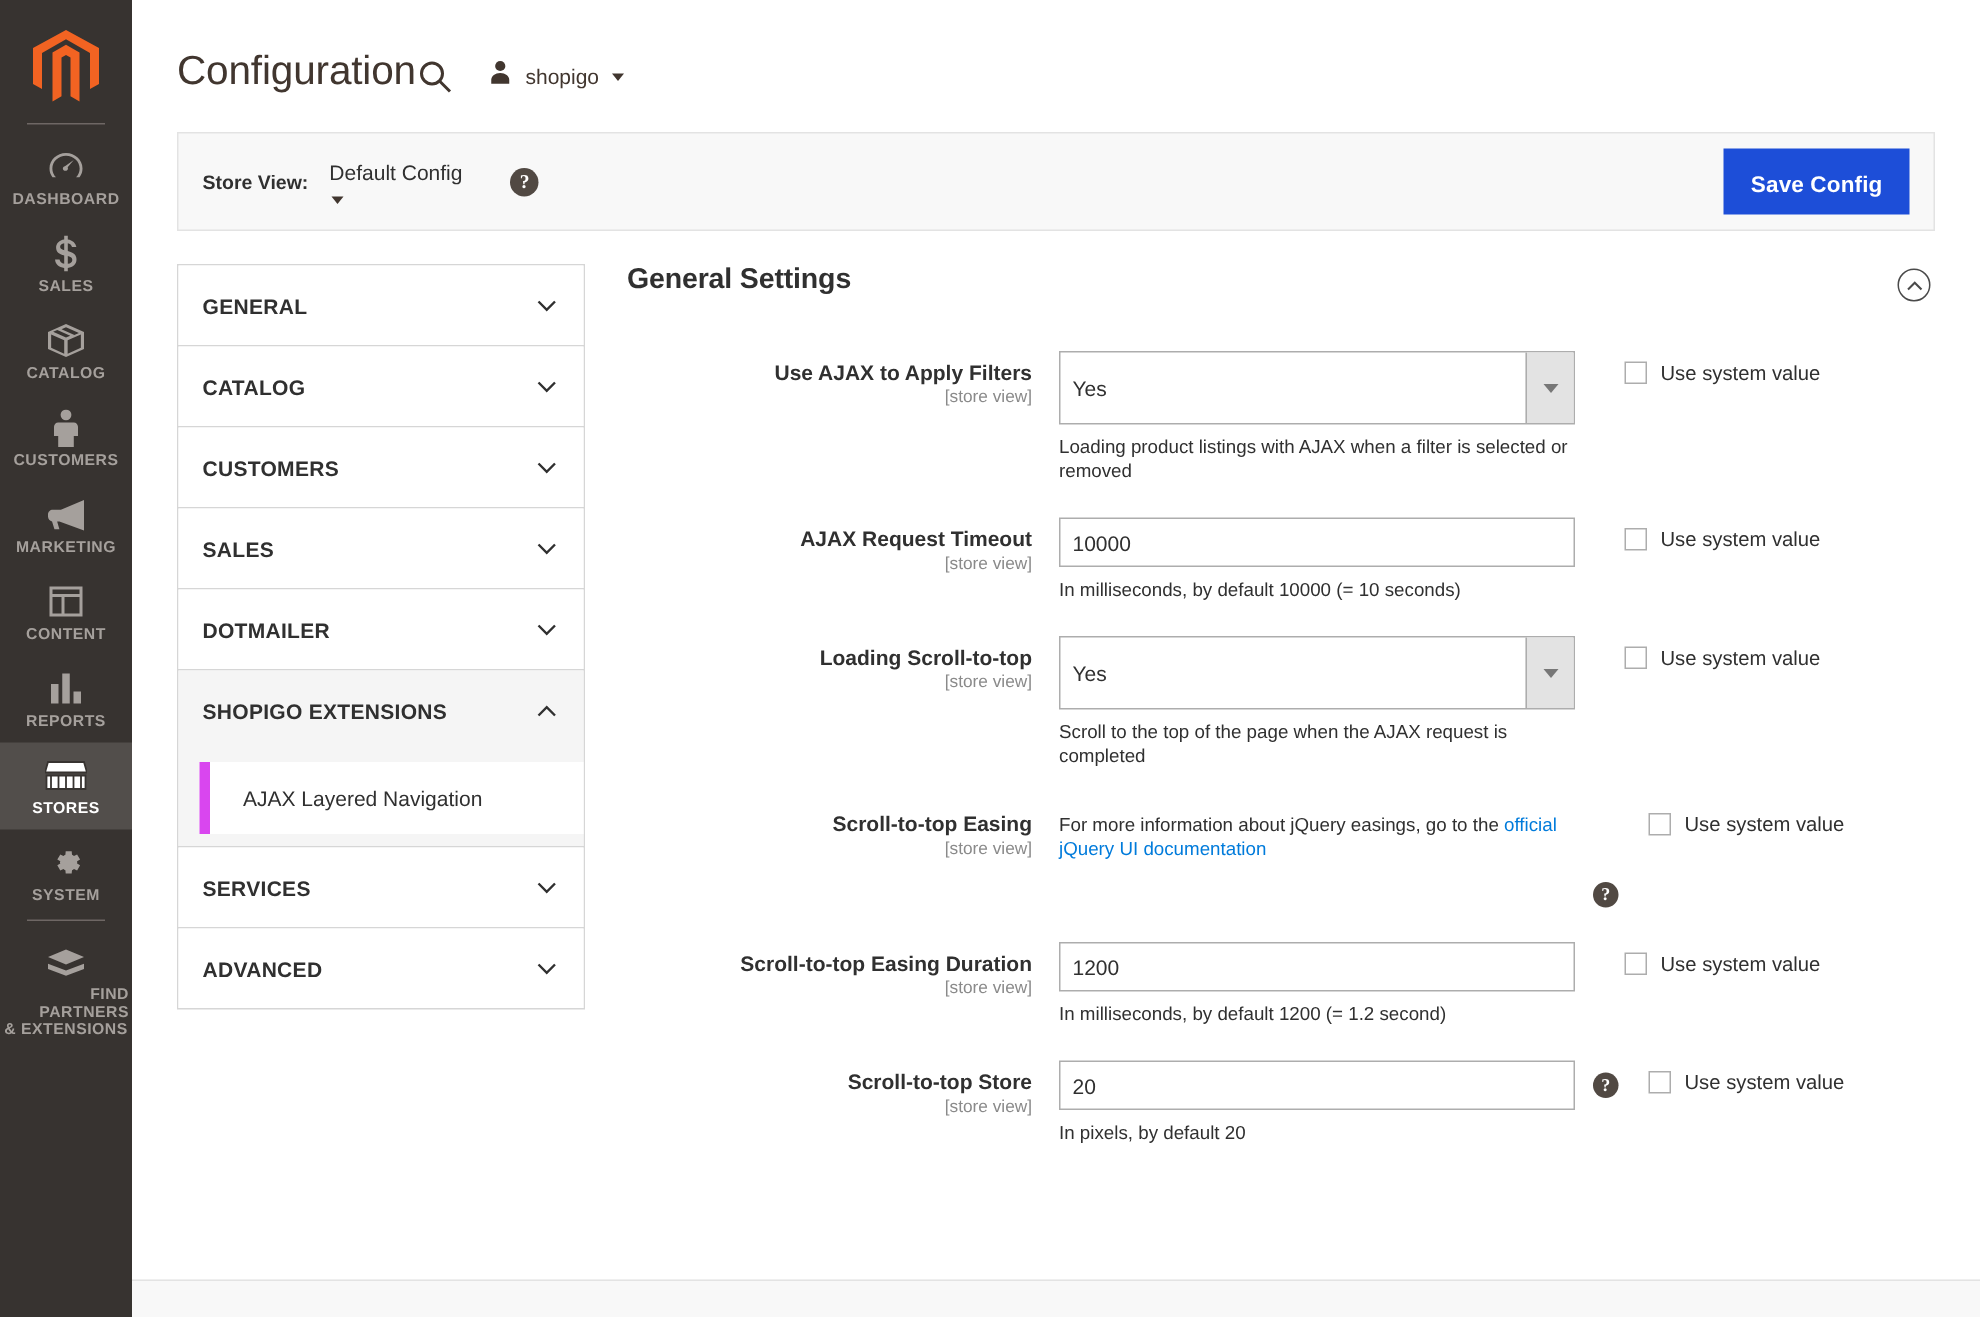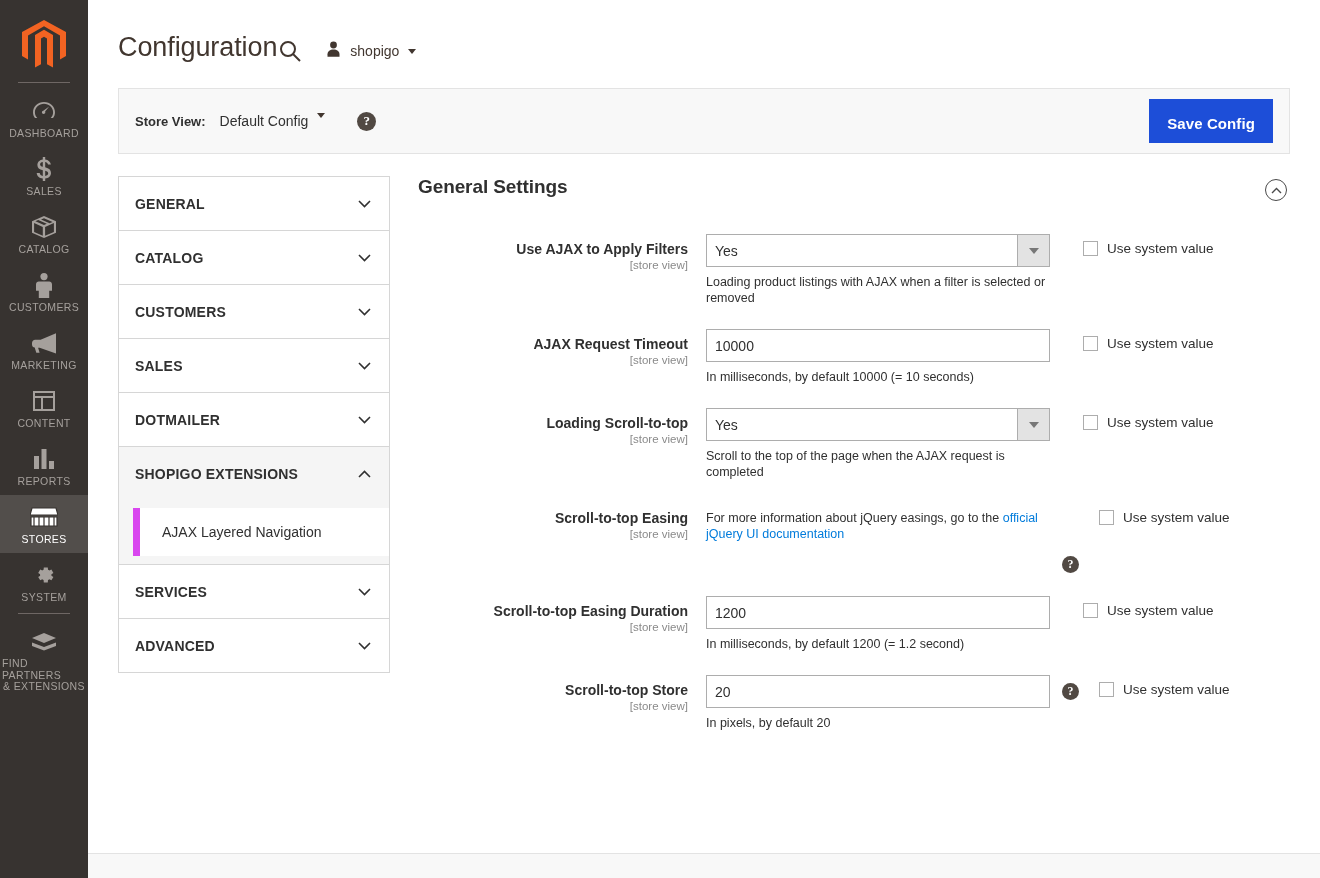--- a/index.html
+++ b/index.html
@@ -23,21 +23,21 @@
   .logo-hex { width: 44px; height: 48px; }
   .nav-sep { width: 52px; height: 1px; background: #6e6764; margin: 2px 0 6px 0; }
   .nav-item {
     width: 88px; padding: 9px 2px 8px 2px;
     display: flex; flex-direction: column; align-items: center; justify-content: flex-start;
     text-decoration: none; cursor: pointer;
   }
   .nav-item .ico { height: 26px; display:flex; align-items:center; justify-content:center; margin-bottom:3px; }
   .nav-item .lbl {
     color: #a5a09c; font-size: 10.5px; letter-spacing: .35px;
-    text-align: left; line-height: 12px; font-weight: 400;
+    text-align: right; line-height: 12px; font-weight: 700;
   }
   .nav-item.active { background: #524e4b; }
   .nav-item.active .lbl { color: #ffffff; }
   .nav-item.active svg path, .nav-item.active svg rect, .nav-item.active svg circle { fill: #ffffff; }
   .nav-item svg path, .nav-item svg rect, .nav-item svg circle, .nav-item svg polygon { fill: #a5a09c; }
   .nav-item .lbl.two { line-height: 11.5px; }
 
   
   .main { flex: 1 1 auto; position: relative; background:#fff; height:878px; }
 
@@ -53,21 +53,21 @@
 
   
   .switcher-bar {
     margin: 24px 30px 0 30px;
     background: #f8f8f8; border: 1px solid #e3e3e3;
     height: 66px; display:flex; align-items:center; padding: 0 16px 0 16px;
     justify-content: space-between;
   }
   .switcher-left { display:flex; align-items:center; gap:14px; }
   .switcher-label { font-size:13px; font-weight:bold; color:#303030; }
-  .switcher-select { display:flex; gap:8px; cursor:pointer;}
+  .switcher-select { display:flex; gap:8px; cursor:pointer;flex-direction:column;}
   .switcher-value { font-size:14px; color:#303030; }
   .help-dot {
     width: 19px; height:19px; border-radius:50%; background:#514943; color:#fff;
     font-size:13px; font-weight:bold; display:flex; align-items:center; justify-content:center;
     font-family:"Liberation Serif", serif; cursor:pointer; margin-left:18px;
   }
   .btn-save {
     background:#1d4ed8; color:#fff; border:none; font-weight:bold; font-size:15px;
     padding: 16px 18px; height: 44px; cursor:pointer; letter-spacing:.1px;
     font-family:"Liberation Sans", sans-serif;
@@ -103,21 +103,21 @@
   .fields { margin-top: 33px; }
   .field-row { display:flex; align-items:flex-start; margin-bottom: 23px; }
   .field-label {
     width: 288px; flex:0 0 288px; text-align:right; padding-right:18px; padding-top: 6px;
   }
   .field-label .fl-title { font-size:14px; font-weight:bold; color:#303030; line-height:17px; }
   .field-label .fl-scope { font-size:11.5px; color:#8a8a8a; line-height:15px; display:block; }
   .field-ctrl { flex: 0 0 auto; width: 344px; }
 
   .ctl-select {
-    width: 344px; height: 33px; border:1px solid #adadad; background:#fff;
+    width: 344px; height: 49px; border:1px solid #adadad; background:#fff;
     display:flex; align-items:stretch; position:relative;
   }
   .ctl-select .sv { flex:1 1 auto; display:flex; align-items:center; padding-left:8px; font-size:14px; color:#303030; }
   .ctl-select .sb {
     width:32px; flex:0 0 32px; background:#e3e3e3; border-left:1px solid #adadad;
     display:flex; align-items:center; justify-content:center; cursor:pointer;
   }
   .sel-caret { width:0;height:0;border-left:5px solid transparent;border-right:5px solid transparent;border-top:6px solid #777; }
   .ctl-input {
     width: 344px; height: 33px; border:1px solid #adadad; background:#fff;

